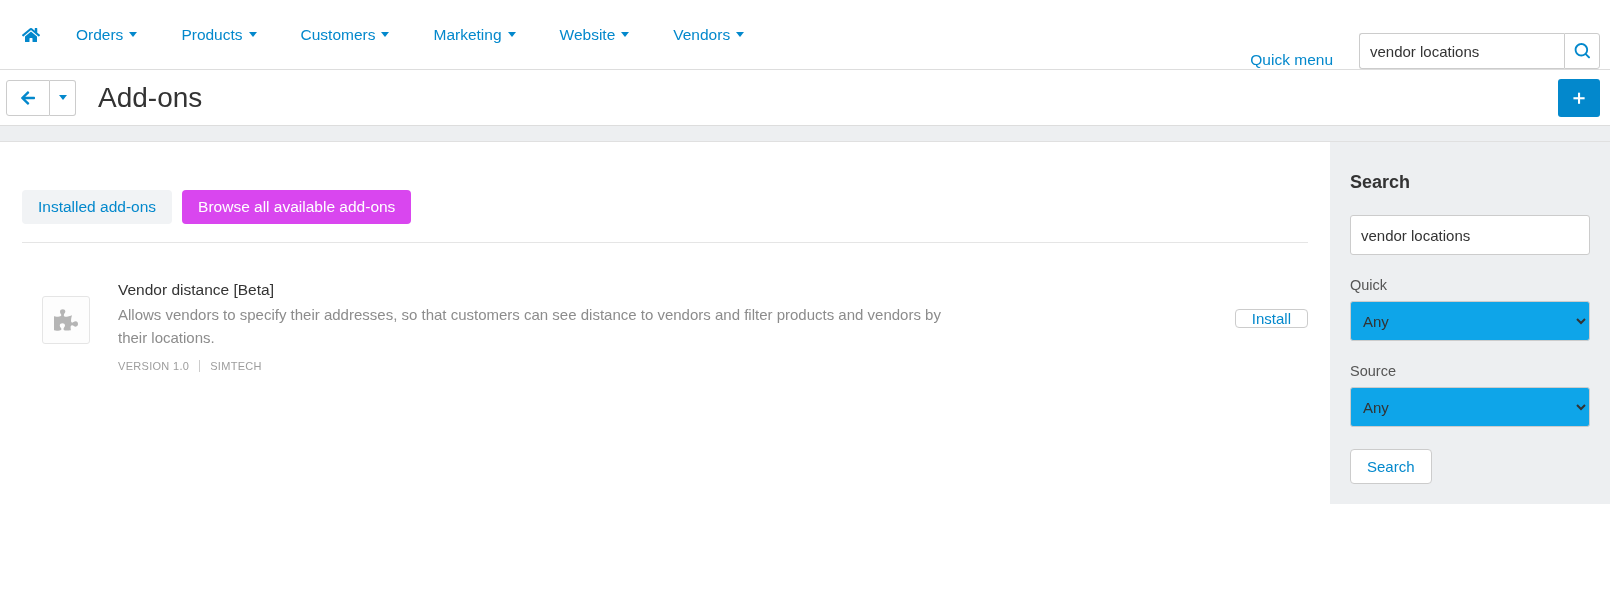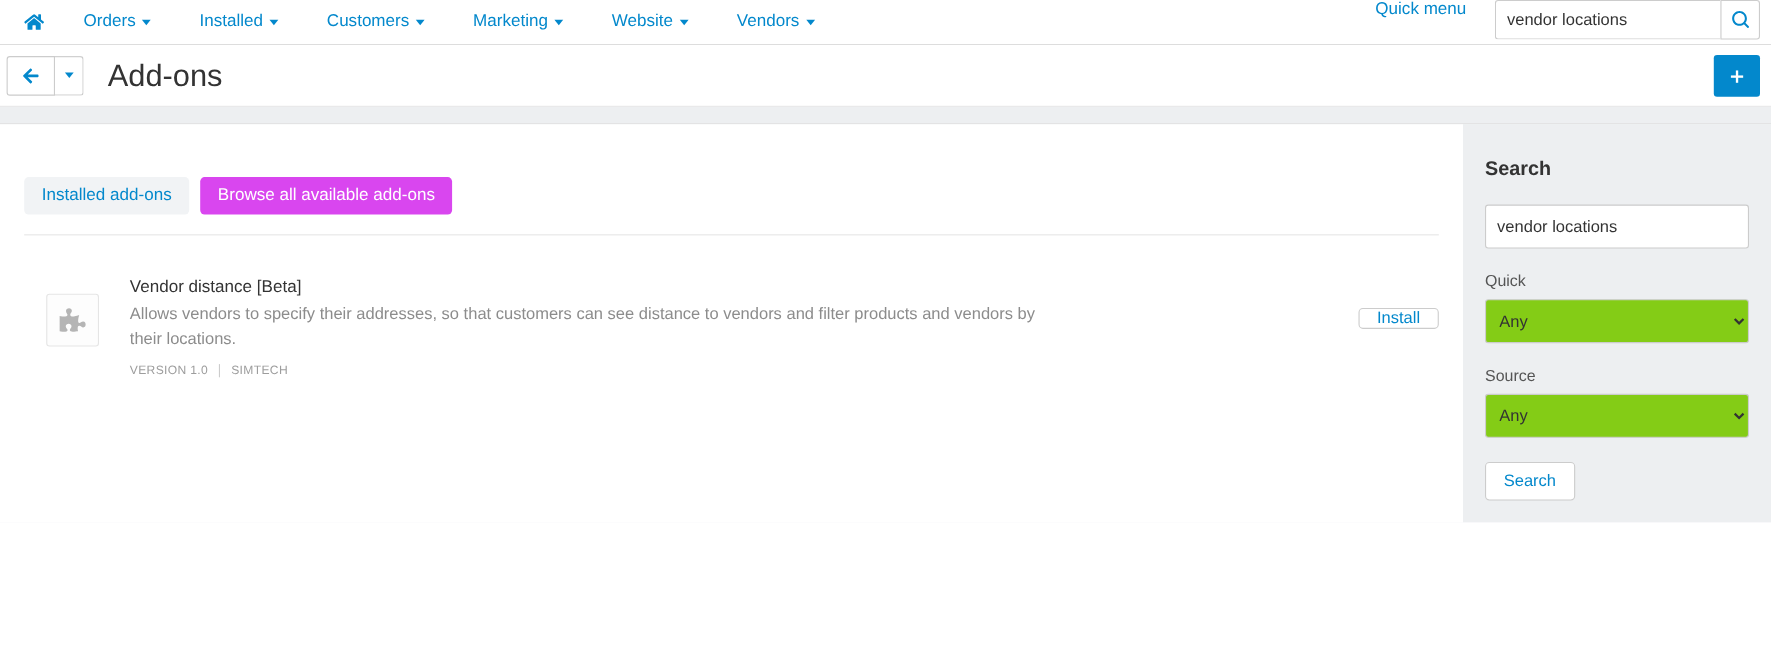--- a/index.html
+++ b/index.html
@@ -1,19 +1,19 @@
 <!DOCTYPE html>
 <html><head>
   <meta charset="utf-8">
   <style>
     * { margin:0; padding:0; box-sizing:border-box; }
     body { font-family:"Helvetica Neue",Helvetica,Arial,sans-serif; font-size:14px; color:#333; background:#fff; }
 
     
-    .topnav { display:flex; align-items:flex-start; height:41px; border-bottom:1px solid #ddd; padding:0 10px 0 8px; }
+    .topnav { display:flex; align-items:flex-end; height:70px; border-bottom:1px solid #ddd; padding:0 10px 0 8px; }
     .navbar { display:flex; align-items:center; height:100%; }
     .nav-home { padding:0 14px; color:#0388cc; display:flex; align-items:center; height:100%; }
     .nav-item { display:flex; align-items:center; padding:0 22px; color:#0388cc; font-size:15.5px; cursor:pointer; height:100%; }
     .nav-item .caret, .nav-home + .caret { margin-left:6px; }
     .caret { width:0; height:0; border-left:4px solid transparent; border-right:4px solid transparent; border-top:5px solid #0388cc; display:inline-block; vertical-align:middle; }
     .topnav-spacer { flex:1; }
     .quick-menu { color:#0388cc; font-size:15.5px; padding:0 22px; cursor:pointer; }
     .search-box { display:flex; align-items:center; margin-left:4px; }
     .search-input { width:205px; height:36px; border:1px solid #ccc; border-right:none; border-radius:3px 0 0 3px; padding:0 10px; font-size:15px; color:#333; outline:none; }
     .search-btn { width:36px; height:36px; border:1px solid #ccc; border-radius:0 3px 3px 0; background:#fff; color:#0388cc; display:flex; align-items:center; justify-content:center; cursor:pointer; }
@@ -47,21 +47,21 @@
     .addon-title { font-size:15.5px; color:#333; margin-bottom:4px; }
     .addon-desc { font-size:15px; color:#8c8c8c; line-height:1.55; margin-bottom:10px; max-width:850px; }
     .addon-meta { font-size:11px; color:#9d9d9d; letter-spacing:0.3px; display:flex; align-items:flex-start; gap:10px; }
     .addon-meta .sep { width:1px; height:12px; background:#ccc; display:inline-block; }
     .install-btn { border:1px solid #ccc; border-radius:4px; background:#fff; color:#0388cc; font-size:15px; padding:0 16px; cursor:pointer; margin-top:28px; }
 
     
     .side-title { font-size:18px; font-weight:bold; color:#333; margin-bottom:22px; }
     .side-label { font-size:14.5px; color:#555; margin-bottom:8px; }
     .side-input { width:100%; height:40px; border:1px solid #ccc; border-radius:3px; padding:0 10px; font-size:15px; margin-bottom:22px; background:#fff; color:#333; }
-    .side-select { width:100%; height:40px; border:1px solid #ccc; border-radius:3px; padding:0 8px; font-size:15px; margin-bottom:22px; background:#84cc16; color:#333; }
+    .side-select { width:100%; height:40px; border:1px solid #ccc; border-radius:3px; padding:0 8px; font-size:15px; margin-bottom:22px; background:#0ea5e9; color:#333; }
     .side-search-btn { border:1px solid #ccc; border-radius:4px; background:#fff; color:#0388cc; font-size:15px; padding:8px 16px; cursor:pointer; }
 
     svg { display:block; }
   </style>
 </head>
 <body>
 
 <div class="topnav">
   <div class="navbar">
     <a class="nav-home">
@@ -69,21 +69,21 @@
         <svg width="18" height="16" viewBox="0 0 576 512" fill="currentColor">
             <path d="M280.37 148.26L96 300.11V464a16 16 0 0016 16l112.06-.29a16 16 0 0015.92-16V368a16 16 0 0116-16h64a16 16 0 0116 16v95.64a16 16 0 0016 16.05L464 480a16 16 0 0016-16V300L295.67 148.26a12.19 12.19 0 00-15.3 0zM571.6 251.47L488 182.56V44.05a12 12 0 00-12-12h-56a12 12 0 00-12 12v72.61L318.47 43a48 48 0 00-61 0L4.34 251.47a12 12 0 00-1.6 16.9l25.5 31A12 12 0 0045.15 301l235.22-193.74a12.19 12.19 0 0115.3 0L530.9 301a12 12 0 0016.9-1.6l25.5-31a12 12 0 00-1.7-16.93z"></path>
           </svg>
       </span>
     </a>
     <div class="nav-item">
         <span>Orders</span>
         <span class="caret"></span>
       </div>
     <div class="nav-item">
-        <span>Installed</span>
+        <span>Products</span>
         <span class="caret"></span>
       </div>
     <div class="nav-item">
         <span>Customers</span>
         <span class="caret"></span>
       </div>
     <div class="nav-item">
         <span>Marketing</span>
         <span class="caret"></span>
       </div>

